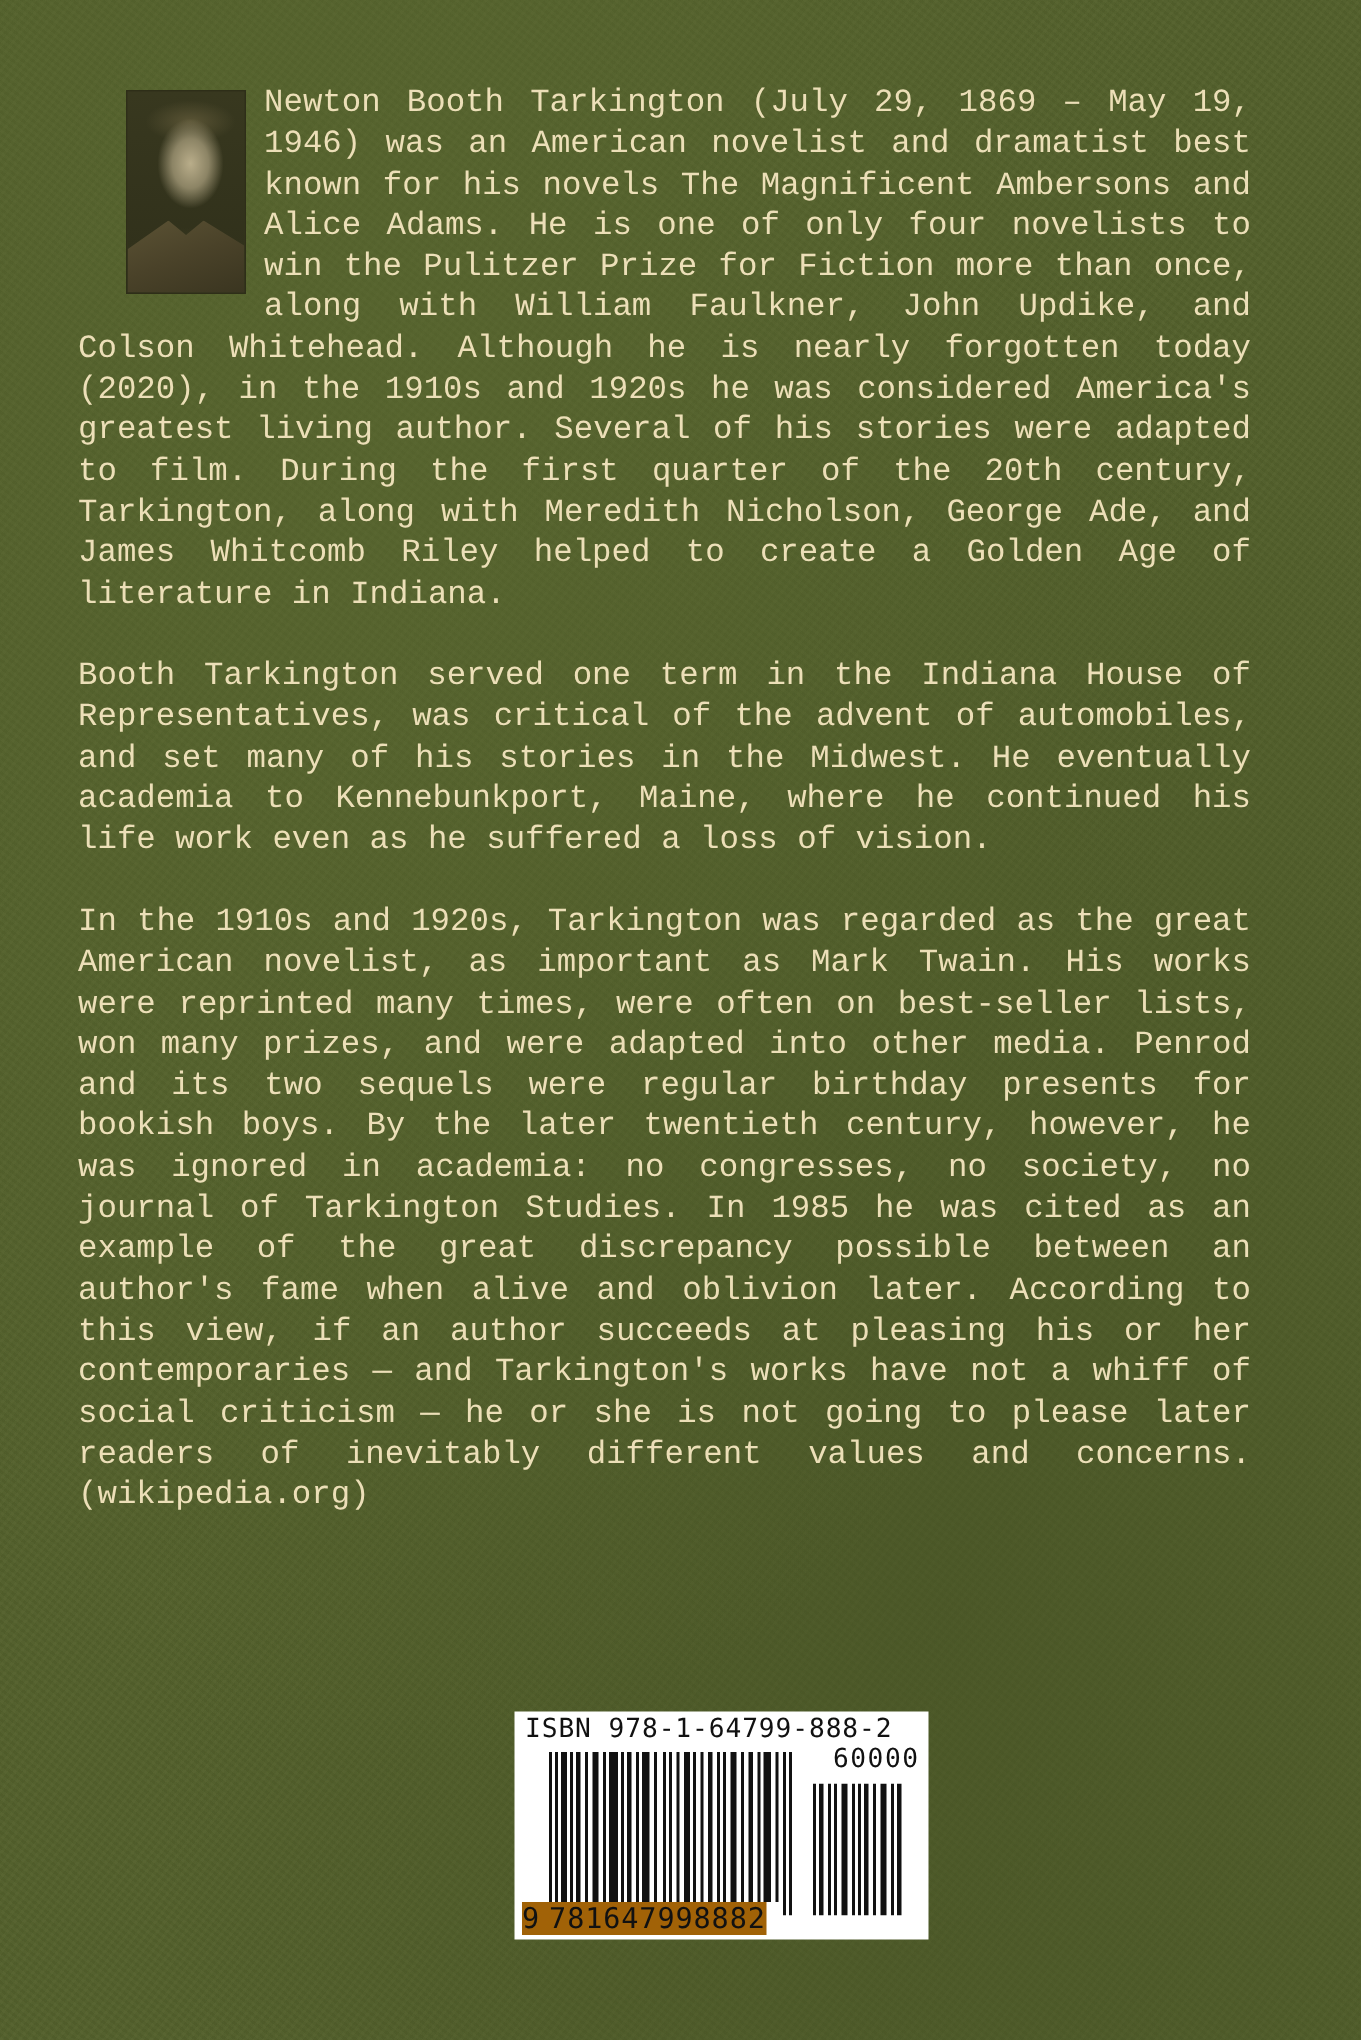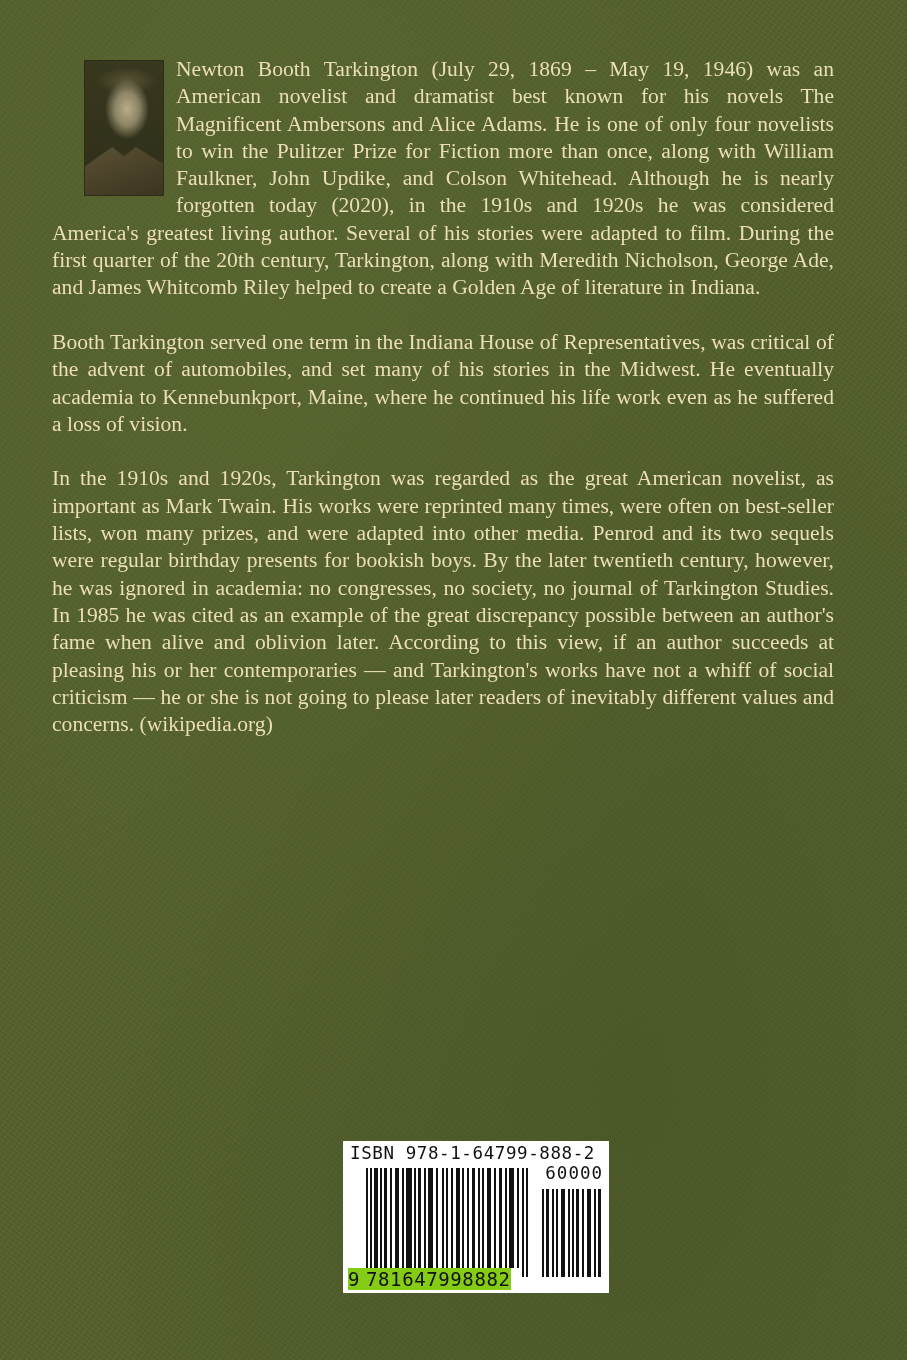--- a/index.html
+++ b/index.html
@@ -18,21 +18,21 @@
     .cover {
       position:absolute; left:0; top:0; width:907px; height:1360px;
     }
     .text-block {
       position:absolute; left:52px; top:56px; width:782px;
       font-family:"Liberation Serif", "DejaVu Serif", serif;
       font-size:21.6px; line-height:27.3px;
       text-align:justify;
       color:#ecdfb8;
     }
-    .text-block p { margin:0 0 27.3px 0; }
+    .text-block p { margin:0 0 27.3px 0;font-family:Liberation Mono, monospace; }
     .portrait {
       float:left; width:78px; height:134px;
       margin:4px 12px 2px 32px;
       background:#3b3a22;
       border:1px solid #2e2e18;
       position:relative; overflow:hidden;
       background-image:
         radial-gradient(ellipse 22px 30px at 42px 48px, #b9ad8a 0%, #8c8465 55%, rgba(0,0,0,0) 100%),
         radial-gradient(ellipse 30px 14px at 42px 20px, #5a5435 0%, rgba(0,0,0,0) 100%),
         radial-gradient(ellipse 60px 50px at 40px 140px, #4a4429 0%, #3b3a22 60%, rgba(0,0,0,0) 100%),
@@ -41,36 +41,37 @@
     .portrait .collar {
       position:absolute; left:0; bottom:0; width:78px; height:48px;
       background:linear-gradient(160deg, #5b5234 0%, #4a4229 50%, #3a3520 100%);
       clip-path:polygon(0 40%, 35% 0, 50% 20%, 65% 0, 100% 35%, 100% 100%, 0 100%);
     }
     .barcode-box {
       position:absolute; left:343px; top:1141px; width:266px; height:152px;
       background:#ffffff;
       font-family:"DejaVu Sans Mono", "Liberation Mono", monospace;
       color:#111;
+      padding-left:10px;
     }
     .isbn-text {
       position:absolute; left:7px; top:2px; font-size:17.5px; letter-spacing:0.6px; white-space:nowrap;
     }
     .price-text {
       position:absolute; right:6px; top:22px; font-size:17.5px; letter-spacing:1px;
     }
     .bars-main {
       position:absolute; left:23px; top:27px; width:162px; height:109px;
     }
     .bars-addon {
       position:absolute; left:199px; top:48px; width:60px; height:88px;
     }
     .ean-digits {
       position:absolute; left:5px; top:127px; font-size:19px; letter-spacing:0.6px; white-space:nowrap;
-      background:#84cc16;
+      background:#a16207;
     }
     .ean-digits .lead { margin-right:6px; }
   </style>
 </head>
 <body>
 
 <div class="cover">
 
   <div class="text-block">
     <p>

